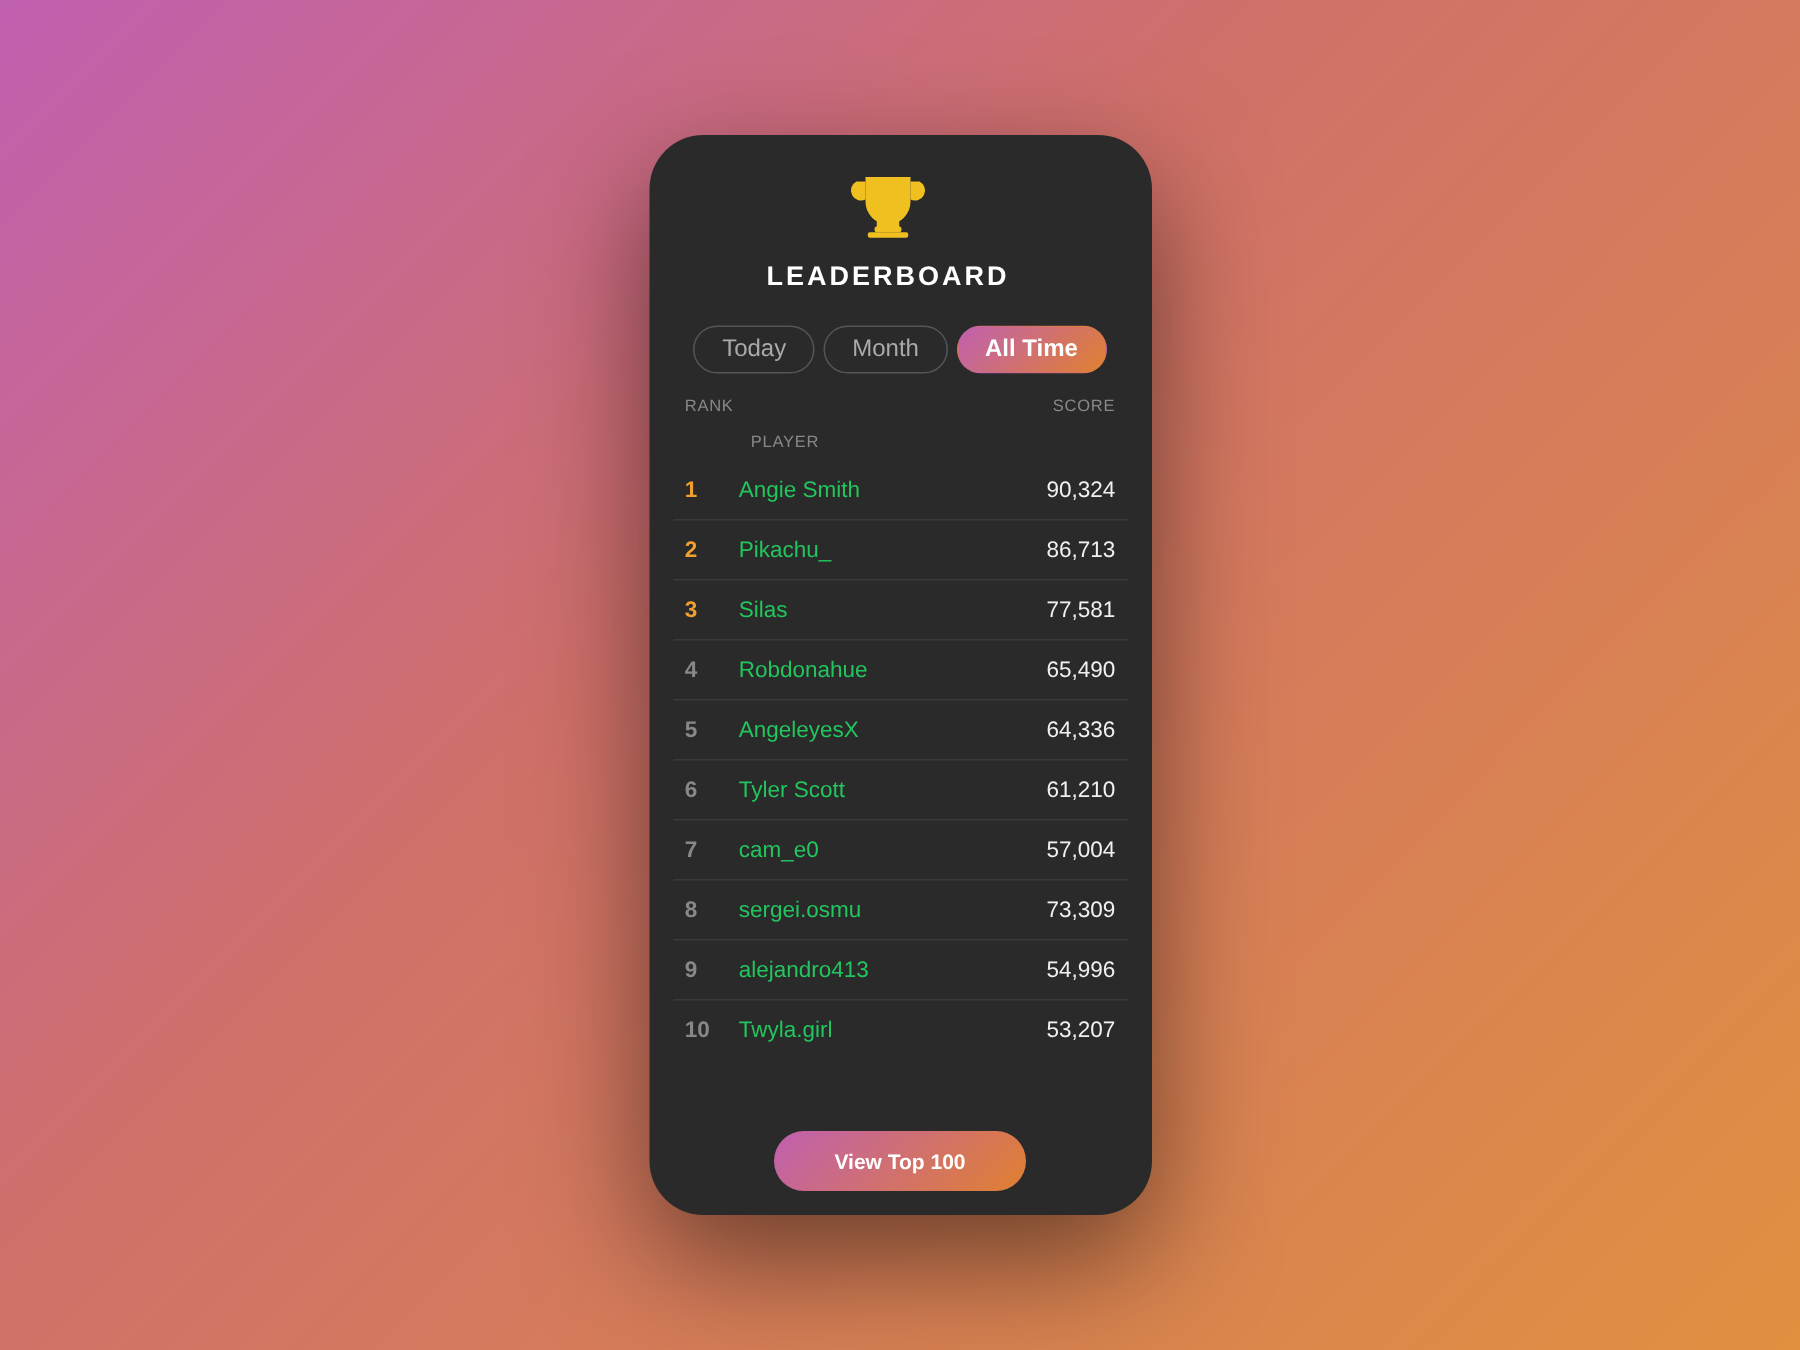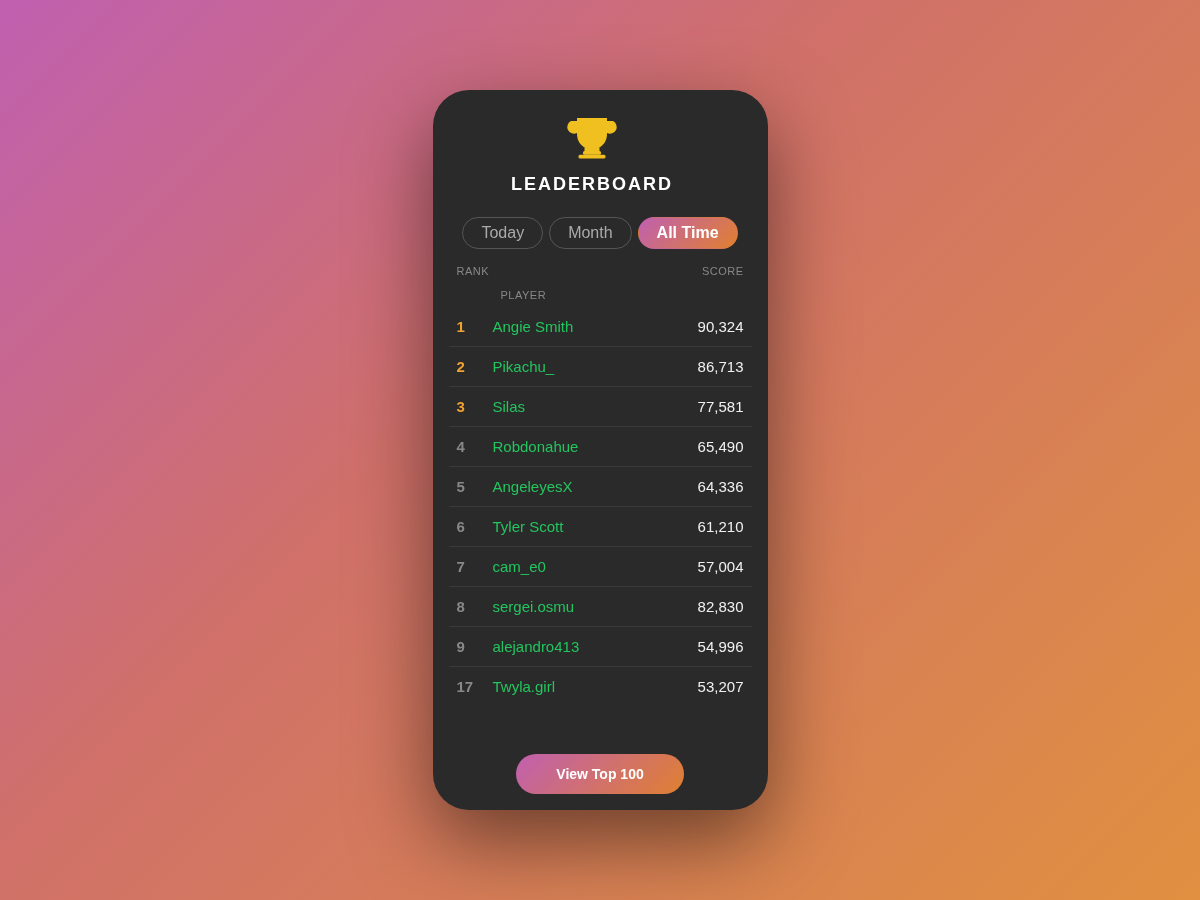--- a/index.html
+++ b/index.html
@@ -300,29 +300,29 @@
           <div class="player-score">61,210</div>
         </div>
         <div class="list-item">
           <div class="rank-num">7</div>
           <div class="player-name">cam_e0</div>
           <div class="player-score">57,004</div>
         </div>
         <div class="list-item">
           <div class="rank-num">8</div>
           <div class="player-name">sergei.osmu</div>
-          <div class="player-score">82,830</div>
+          <div class="player-score">73,309</div>
         </div>
         <div class="list-item">
           <div class="rank-num">9</div>
           <div class="player-name">alejandro413</div>
           <div class="player-score">54,996</div>
         </div>
         <div class="list-item">
-          <div class="rank-num">17</div>
+          <div class="rank-num">10</div>
           <div class="player-name">Twyla.girl</div>
           <div class="player-score">53,207</div>
         </div>
       </div>
 
     <button class="view-top-btn">View Top 100</button>
   </div>
 </div>
 
 </body></html>

